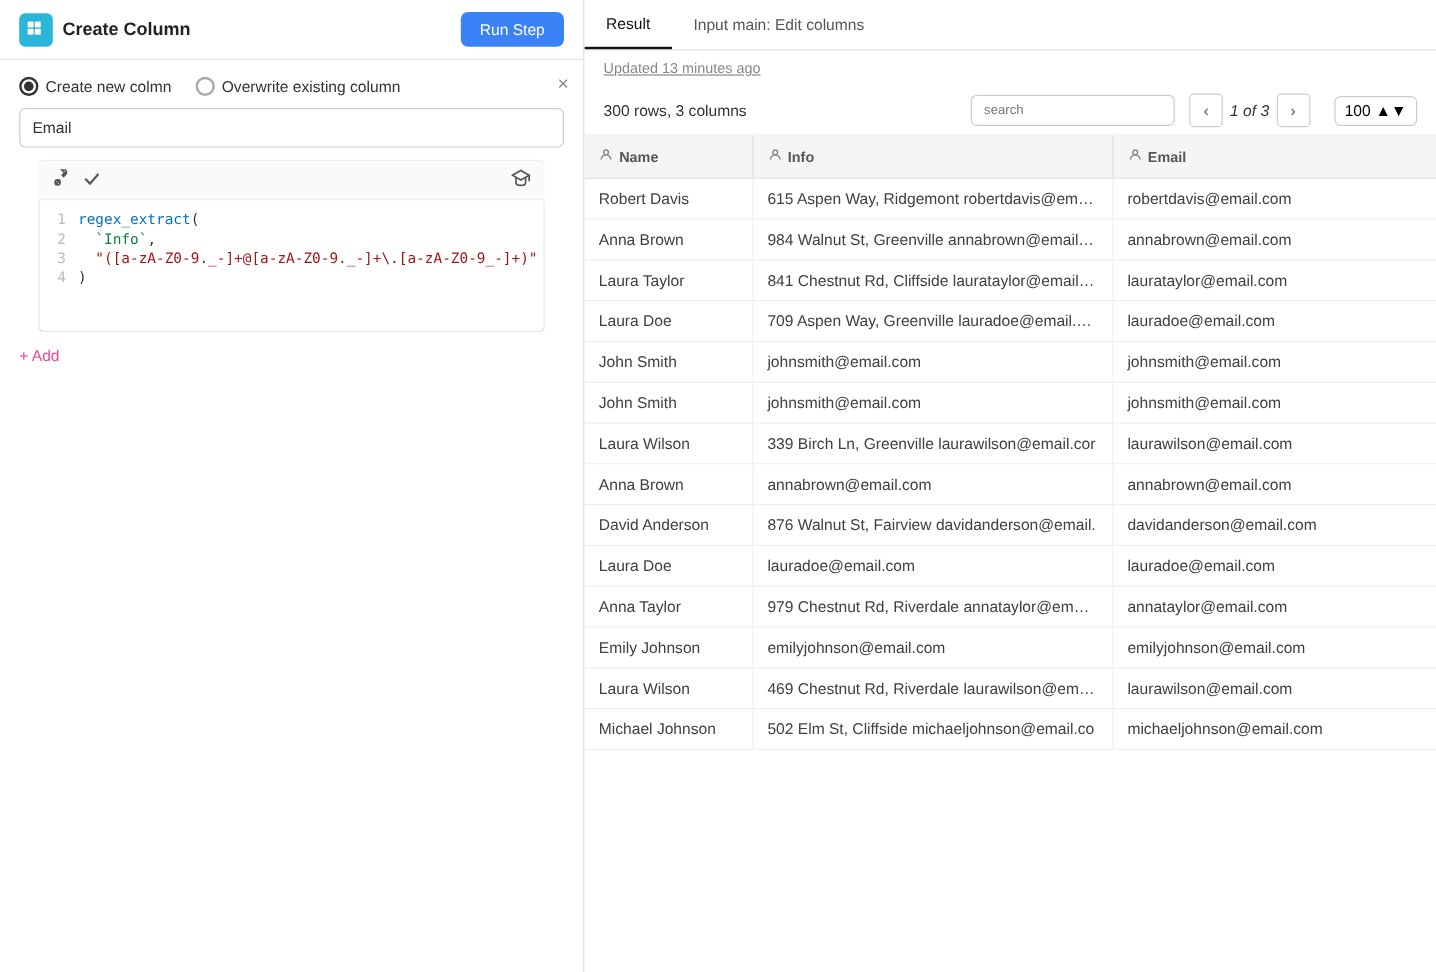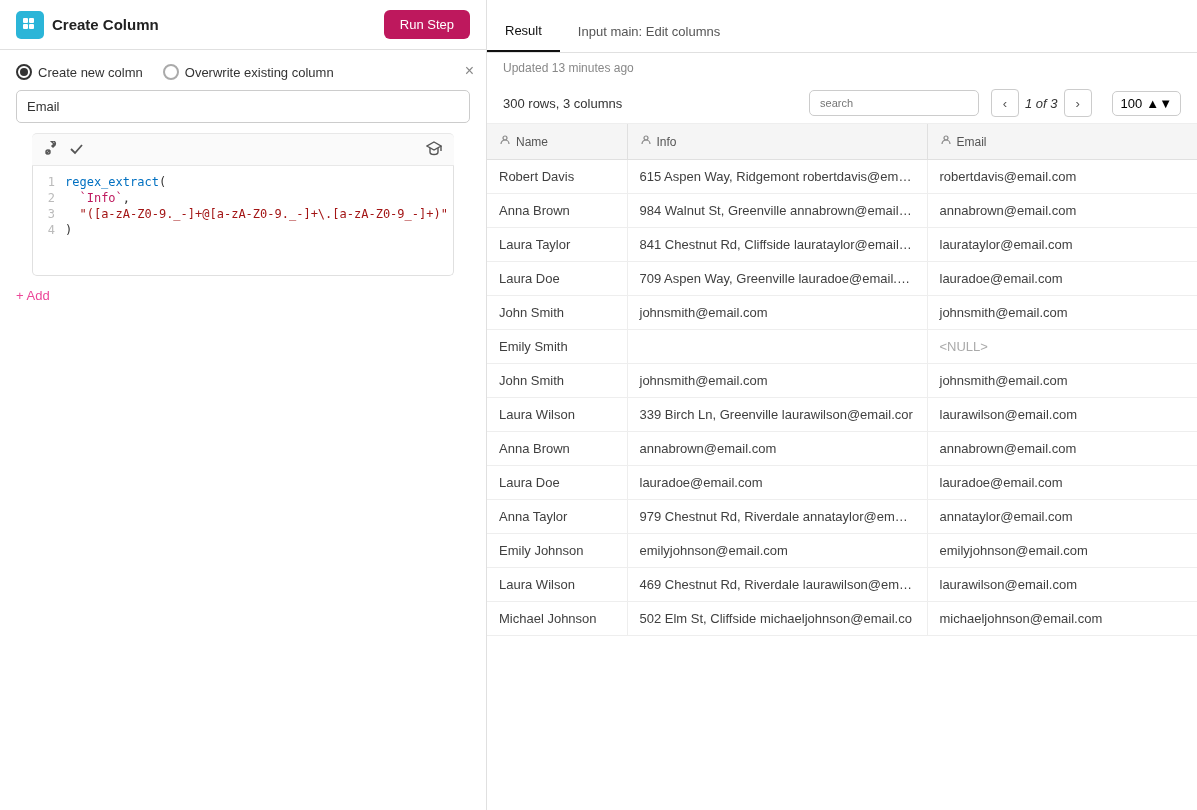--- a/index.html
+++ b/index.html
@@ -4,70 +4,70 @@
   <style>
     * { box-sizing: border-box; margin: 0; padding: 0; }
     body { font-family: -apple-system, BlinkMacSystemFont, 'Segoe UI', sans-serif; font-size: 13px; background: #fff; display: flex; height: 810px; overflow: hidden; }
 
     
     .left-panel { width: 487px; min-width: 487px; border-right: 1px solid #e0e0e0; display: flex; flex-direction: column; }
     .left-header { display: flex; align-items: center; justify-content: space-between; padding: 10px 16px; border-bottom: 1px solid #e0e0e0; }
     .left-header-left { display: flex; align-items: center; gap: 8px; }
     .app-icon { width: 28px; height: 28px; background: #2bb5d8; border-radius: 5px; display: flex; align-items: center; justify-content: center; color: #fff; font-size: 14px; }
     .page-title-text { font-size: 15px; font-weight: 600; color: #222; }
-    .run-step-btn { background: #be185d; color: #fff; border: none; border-radius: 6px; padding: 7px 16px; font-size: 13px; font-weight: 500; cursor: pointer; }
+    .run-step-btn { background: #3b82f6; color: #fff; border: none; border-radius: 6px; padding: 7px 16px; font-size: 13px; font-weight: 500; cursor: pointer; }
 
     .radio-row { display: flex; gap: 20px; padding: 14px 16px 10px; position: relative; }
     .radio-option { display: flex; align-items: center; gap: 6px; cursor: pointer; }
     .radio-circle { width: 16px; height: 16px; border-radius: 50%; border: 2px solid #333; display: flex; align-items: center; justify-content: center; }
     .radio-circle.selected::after { content: ''; width: 8px; height: 8px; border-radius: 50%; background: #333; }
     .radio-circle.empty { border: 2px solid #aaa; }
     .radio-label { font-size: 13px; color: #333; }
     .close-btn { position: absolute; right: 12px; top: 12px; background: none; border: none; cursor: pointer; color: #888; font-size: 16px; }
 
     .column-name-input { margin: 0 16px 10px; }
     .column-name-input input { width: 100%; padding: 8px 10px; border: 1px solid #ccc; border-radius: 5px; font-size: 13px; color: #333; }
 
     .code-toolbar { display: flex; align-items: center; justify-content: space-between; padding: 6px 12px; border-top: 1px solid #e8e8e8; border-bottom: 1px solid #e8e8e8; background: #fafafa; margin: 0 16px; border-radius: 5px 5px 0 0; }
     .code-toolbar-left { display: flex; gap: 10px; }
     .toolbar-icon { color: #555; font-size: 15px; cursor: pointer; }
     .code-area { margin: 0 16px; border: 1px solid #e0e0e0; border-top: none; border-radius: 0 0 5px 5px; background: #fff; padding: 8px 0; min-height: 110px; }
     .code-line { display: flex; align-items: flex-start; padding: 1px 0; }
     .line-num { width: 32px; text-align: right; padding-right: 10px; color: #bbb; font-family: monospace; font-size: 12px; user-select: none; }
     .line-content { font-family: monospace; font-size: 12px; }
     .kw-blue { color: #0070c1; }
-    .kw-brown { color: #be185d; }
+    .kw-brown { color: #15803d; }
     .kw-string { color: #a31515; }
     .kw-plain { color: #333; }
 
     .add-row { padding: 12px 16px; }
     .add-btn { background: none; border: none; cursor: pointer; color: #ec4899; font-size: 13px; display: flex; align-items: center; gap: 4px; }
 
     
     .right-panel { flex: 1; display: flex; flex-direction: column; overflow: hidden; }
-    .right-header { display: flex; align-items: center; gap: 0; border-bottom: 1px solid #e0e0e0; padding: 0; margin-top: 11px; }
+    .right-header { display: flex; align-items: center; gap: 0; border-bottom: 1px solid #e0e0e0; padding: 0; }
     .tab-btn { padding: 12px 18px; font-size: 13px; cursor: pointer; border: none; background: none; border-bottom: 2px solid transparent; color: #555; }
     .tab-btn.active { border-bottom: 2px solid #111; color: #111; font-weight: 500; }
     .tab-link { padding: 12px 18px; font-size: 13px; color: #555; cursor: pointer; }
 
     .result-meta { padding: 8px 16px 4px; }
-    .updated-text { font-size: 12px; color: #888; margin-bottom: 4px; }
+    .updated-text { font-size: 12px; color: #888; margin-bottom: 4px; text-decoration: underline; }
     .row-col-bar { display: flex; align-items: center; gap: 12px; padding: 6px 16px 6px; border-bottom: 1px solid #eee; }
     .row-col-text { font-size: 13px; color: #333; flex: 1; }
     .search-input { padding: 6px 10px; border: 1px solid #ccc; border-radius: 5px; font-size: 11px; width: 170px; }
     .pagination { display: flex; align-items: center; gap: 6px; }
     .pag-btn { background: none; border: 1px solid #ccc; border-radius: 4px; width: 28px; height: 28px; cursor: pointer; display: flex; align-items: center; justify-content: center; font-size: 13px; color: #555; }
     .pag-text { font-size: 13px; color: #333; font-style: italic; }
     .per-page { display: flex; align-items: center; border: 1px solid #ccc; border-radius: 5px; padding: 4px 8px; font-size: 13px; gap: 4px; cursor: pointer; margin-left: 8px; }
 
     
     .table-container { flex: 1; overflow-y: auto; overflow-x: hidden; }
     table { width: 100%; border-collapse: collapse; }
     thead tr { background: #f5f5f5; }
-    th { padding: 10px 12px; text-align: left; font-size: 12px; font-weight: 400; color: #555; border-bottom: 1px solid #e0e0e0; border-right: 1px solid #e0e0e0; white-space: nowrap; }
+    th { padding: 10px 12px; text-align: left; font-size: 12px; font-weight: 700; color: #555; border-bottom: 1px solid #e0e0e0; border-right: 1px solid #e0e0e0; white-space: nowrap; }
     th:last-child { border-right: none; }
     td { padding: 9px 12px; border-bottom: 1px solid #eee; border-right: 1px solid #eee; font-size: 13px; color: #404040; max-width: 0; overflow: hidden; text-overflow: ellipsis; white-space: nowrap; }
     td:last-child { border-right: none; }
     td.null-val { color: #aaa; }
     .col-icon { display: inline-block; margin-right: 5px; color: #888; font-size: 11px; }
     .col-name { width: 140px; }
     .col-info { width: 300px; }
     .col-email { }
   </style>
 </head>
@@ -228,40 +228,40 @@
             <td>Laura Doe</td>
             <td>709 Aspen Way, Greenville lauradoe@email.cor</td>
             <td>lauradoe@email.com</td>
           </tr>
           <tr>
             <td>John Smith</td>
             <td>johnsmith@email.com</td>
             <td>johnsmith@email.com</td>
           </tr>
           <tr>
-            <td>Emily Smith</td>
-            <td></td>
-            <td class="null-val">&lt;NULL&gt;</td>
-          </tr>
-          <tr>
             <td>John Smith</td>
             <td>johnsmith@email.com</td>
             <td>johnsmith@email.com</td>
           </tr>
           <tr>
             <td>Laura Wilson</td>
             <td>339 Birch Ln, Greenville laurawilson@email.cor</td>
             <td>laurawilson@email.com</td>
           </tr>
           <tr>
             <td>Anna Brown</td>
             <td>annabrown@email.com</td>
             <td>annabrown@email.com</td>
           </tr>
           <tr>
+            <td>David Anderson</td>
+            <td>876 Walnut St, Fairview davidanderson@email.</td>
+            <td>davidanderson@email.com</td>
+          </tr>
+          <tr>
             <td>Laura Doe</td>
             <td>lauradoe@email.com</td>
             <td>lauradoe@email.com</td>
           </tr>
           <tr>
             <td>Anna Taylor</td>
             <td>979 Chestnut Rd, Riverdale annataylor@email.c</td>
             <td>annataylor@email.com</td>
           </tr>
           <tr>

